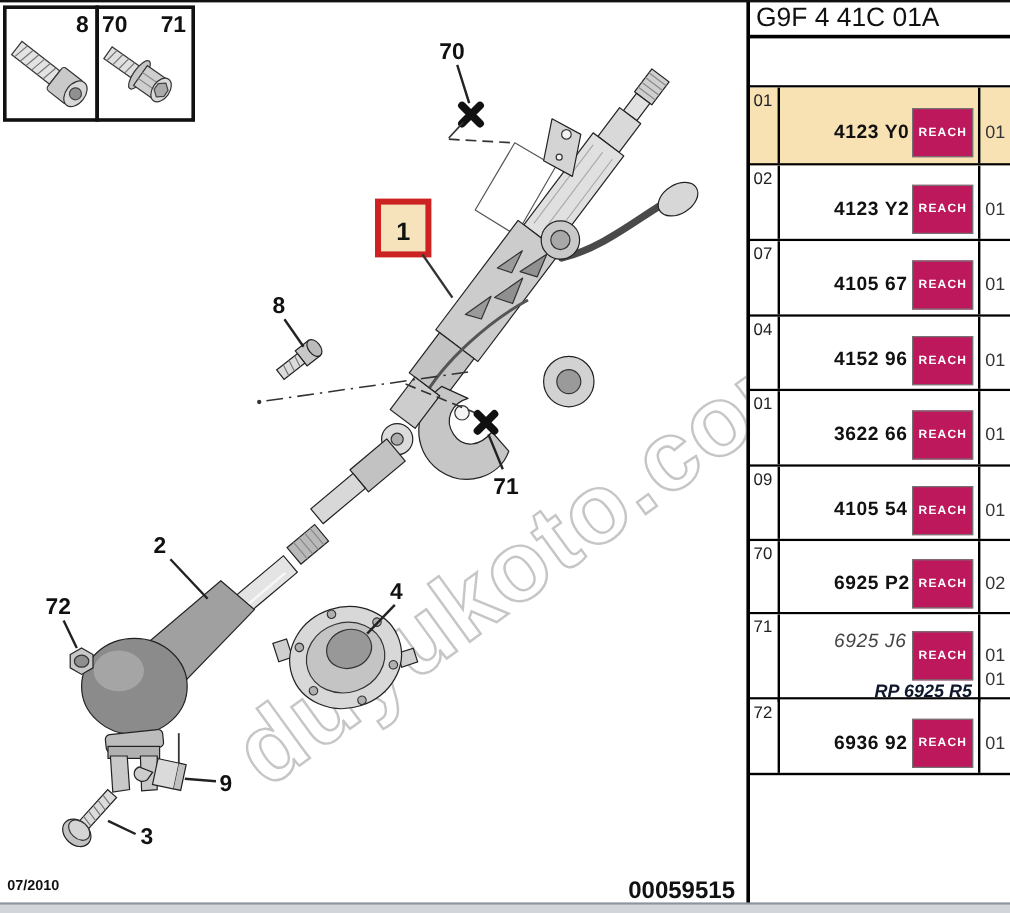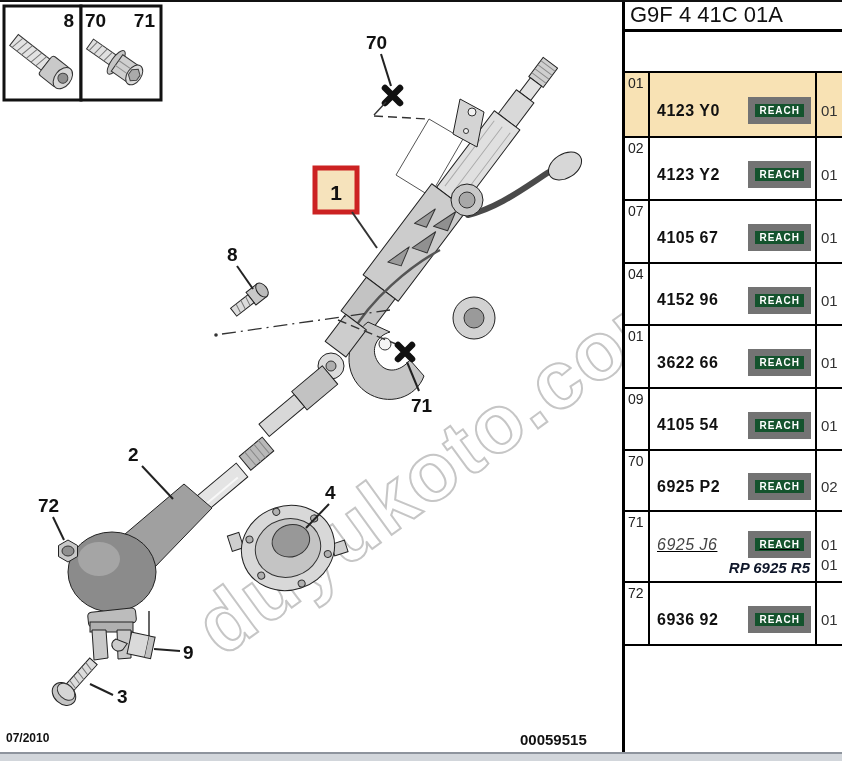--- a/index.html
+++ b/index.html
@@ -6,39 +6,39 @@
   .page{
     position:relative;width:842px;height:761px;background:#fff;overflow:hidden;
     font-family:"Liberation Sans",sans-serif;
   }
   .top-rule{position:absolute;top:0;left:0;width:842px;height:2px;background:#111;}
   
   .diagram{position:absolute;top:0;left:0;width:622px;height:761px;}
   svg text.callout{font-family:"Liberation Sans",sans-serif;font-weight:bold;fill:#111;}
   
   .footer-date{position:absolute;left:6px;top:731px;font-size:12px;font-weight:bold;color:#111;}
-  .footer-number{position:absolute;left:520px;top:731px;width:96px;text-align:left;font-size:15px;font-weight:bold;color:#111;}
+  .footer-number{position:absolute;left:520px;top:731px;width:96px;text-align:center;font-size:20px;font-weight:bold;color:#111;}
   .bottom-bar-dark{position:absolute;left:0;top:752px;width:842px;height:2px;background:#8e949d;}
   .bottom-bar-light{position:absolute;left:0;top:754px;width:842px;height:7px;background:#d2d6db;}
   
   .panel{position:absolute;left:622px;top:0;width:220px;height:753px;border-left:3px solid #000;background:#fff;}
   .panel-header{height:29px;border-bottom:3px solid #000;font-size:22px;color:#111;padding-left:5px;display:flex;align-items:center;white-space:pre;}
   .panel-header .b{font-weight:normal;}
   .panel-gap{height:39px;}
   .rows{border-top:2px solid #000;}
   .row{display:grid;grid-template-columns:25px 167px auto;border-bottom:2px solid #000;box-sizing:border-box;background:#fff;}
   .row.highlight{background:#F8E2B4;}
   .cell-ref{border-right:2px solid #000;font-size:14px;color:#222;padding:2px 0 0 3px;}
   .cell-part{border-right:2px solid #000;display:flex;align-items:center;padding:12px 4px 0 7px;box-sizing:border-box;}
-  .part-num{font-size:16px;font-weight:bold;color:#111;letter-spacing:0.5px;}
+  .part-num{font-size:16px;font-weight:bold;color:#111;letter-spacing:0.5px;margin-left:38px;}
   .cell-qty{display:flex;align-items:center;padding:12px 0 0 4px;font-size:15px;color:#333;}
-  .reach{margin-left:auto;background:#14532d;color:#fff;font-size:10px;font-weight:bold;letter-spacing:1px;padding:1px 4px;border:7px solid #737373;}
+  .reach{margin-left:auto;background:#be185d;color:#fff;font-size:10px;font-weight:bold;letter-spacing:1px;padding:14px 4px;border:1px solid #737373;}
   
   .cell-part.two-line{flex-direction:column;align-items:stretch;justify-content:center;padding-top:14px;}
-  .cell-part.two-line .line1{display:flex;align-items:center;text-decoration:underline;}
+  .cell-part.two-line .line1{display:flex;align-items:flex-start;}
   .part-num.italic{font-style:italic;font-weight:normal;color:#444;}
   .cell-part.two-line .line2{text-align:right;font-size:15px;font-weight:bold;font-style:italic;color:#0f172a;margin-top:1px;padding-right:1px;}
   .cell-qty.two-line{flex-direction:column;align-items:flex-start;justify-content:center;padding-top:16px;gap:3px;}
 </style>
 </head>
 <body>
 
 <div class="page">
 
   <div class="diagram">

